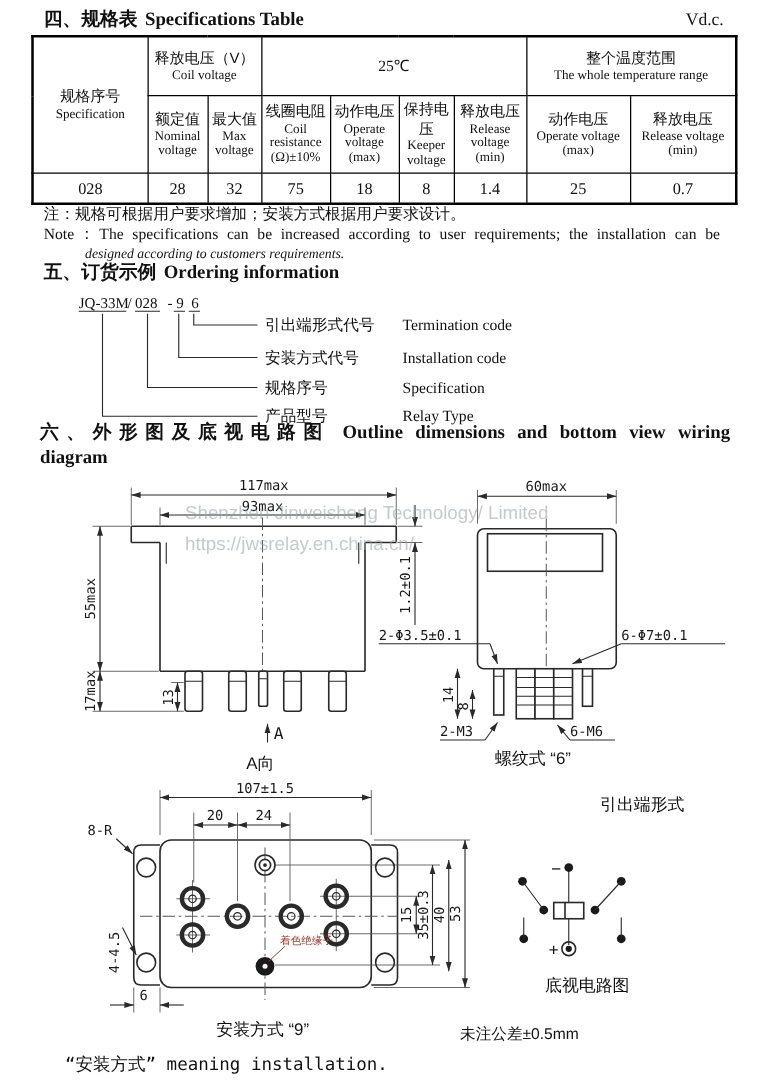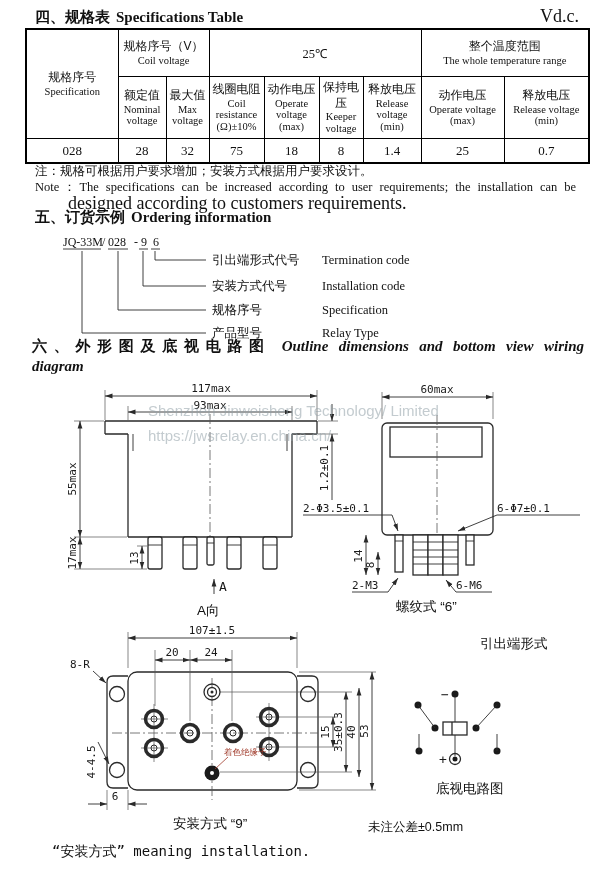--- a/index.html
+++ b/index.html
@@ -4,45 +4,45 @@
 <style>
   html,body { margin:0; padding:0; background:#e8e8e8; }
   .page { position:relative; width:609px; height:873px; background:#ffffff;
           font-family:"Liberation Sans", sans-serif; color:#111; overflow:hidden; margin:0 auto; }
 
   
   .title-row { position:absolute; left:35px; right:30px; top:6px;
                display:flex; justify-content:space-between; align-items:flex-end; }
   .t-zh { font-weight:bold; font-size:15px; }
   .t-en { font-weight:bold; font-size:15px; font-family:"Liberation Serif", serif; margin-left:6px; }
-  .unit { font-size:18px; font-family:"Liberation Serif", serif;margin-left:48px; }
+  .unit { font-size:14px; font-family:"Liberation Serif", serif;margin-left:48px; }
 
   
   .spec-table { position:absolute; left:25px; top:28px; width:563px;
                 border-collapse:collapse; table-layout:fixed; border:2px solid #000; }
   .spec-table td { border:1px solid #000; text-align:center; vertical-align:middle; padding:0 1px; }
   .zh  { display:block; font-size:12px; line-height:1.3; }
   .en  { display:block; font-size:10.5px; line-height:1.12; font-family:"Liberation Serif", serif; }
   .c25 { font-size:12.5px; font-family:"Liberation Serif", serif;margin-top:28px; }
   .val { font-size:13px; font-family:"Liberation Serif", serif; }
   .r1 td { height:46px; }
   .r2 td { height:61px; }
   .r3 td { height:23px; }
 
   
   .note { position:absolute; left:35px; top:163px; width:541px; }
   .note-zh { font-size:12.5px; line-height:16px; }
   .note-en1 { font-size:12.5px; line-height:16px; font-family:"Liberation Serif", serif;
               text-align:justify; text-align-last:justify; }
-  .note-en2 { font-size:18px; line-height:16px; font-family:"Liberation Serif", serif; padding-left:33px; }
+  .note-en2 { font-size:11px; line-height:16px; font-family:"Liberation Serif", serif; padding-left:33px;font-style:italic; }
 
   .sec5 { position:absolute; left:35px; top:208px; }
   .sec6 { position:absolute; left:32px; top:336px; width:552px; font-weight:bold; font-size:15px; line-height:20px; }
   .sec6 .l1 { text-align:justify; text-align-last:justify; }
-  .serif { font-family:"Liberation Serif", serif;font-style:italic; }
+  .serif { font-family:"Liberation Serif", serif; }
 
   
   .draw { position:absolute; left:0; top:0; pointer-events:none; }
   .ol  { stroke:#2a2a2a; stroke-width:1.3; fill:none; }
   .olw { stroke:#2a2a2a; stroke-width:1.3; fill:#fff; }
   .dl  { stroke:#2a2a2a; stroke-width:0.9; fill:none; }
   .thin{ stroke:#555;    stroke-width:0.7; fill:none; }
   .cl  { stroke:#555; stroke-width:0.8; fill:none; stroke-dasharray:10 3 2 3; }
   .dim { font:11px "DejaVu Sans Mono", monospace; fill:#1a1a1a; }
   .cap { font:13.5px "Liberation Sans", sans-serif; fill:#111; }
@@ -81,21 +81,21 @@
         <col style="width:83px">
         <col style="width:85px">
     </colgroup>
     <tbody>
         <tr class="r1">
       <td rowspan="2">
         <span class="zh">规格序号</span>
         <span class="en">Specification</span>
       </td>
       <td colspan="2">
-        <span class="zh">规格序号（V）</span>
+        <span class="zh">释放电压（V）</span>
         <span class="en">Coil voltage</span>
       </td>
       <td colspan="4">
         <span class="c25">25℃</span>
       </td>
       <td colspan="2">
         <span class="zh">整个温度范围</span>
         <span class="en">The whole temperature range</span>
       </td>
     </tr>

